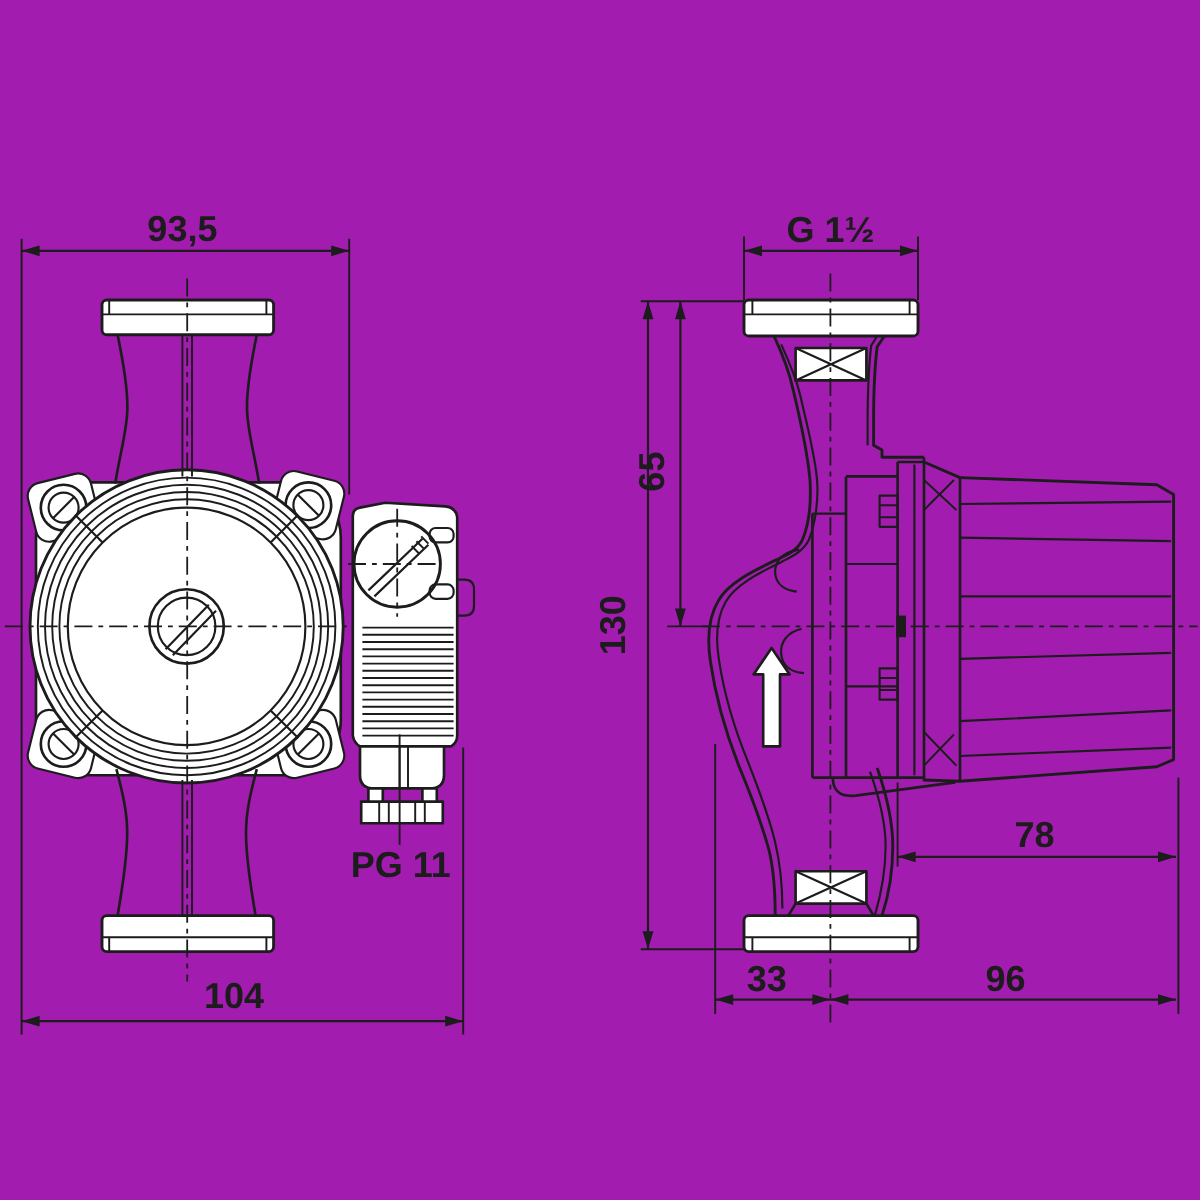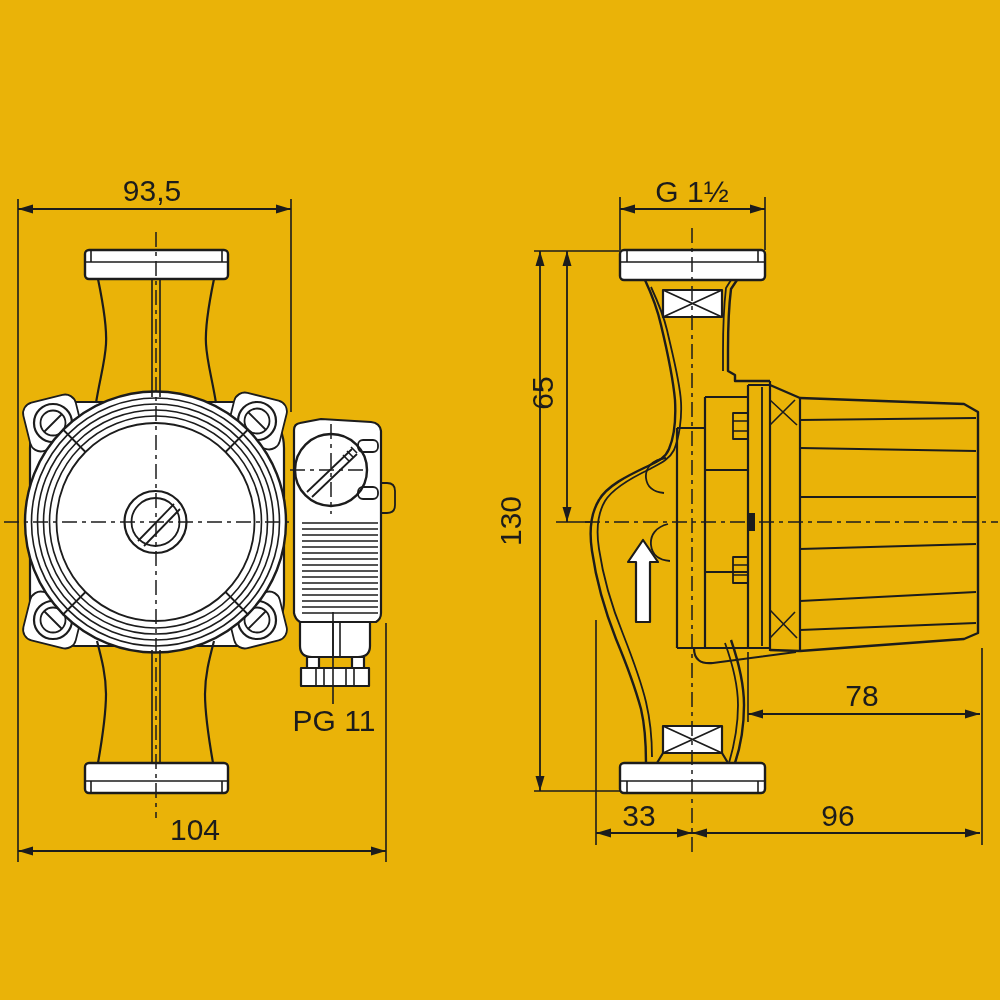--- a/index.html
+++ b/index.html
@@ -1,17 +1,17 @@
 <!DOCTYPE html>
 <html style="--line: #1c1c1c;"><head>
 <meta charset="utf-8">
 <style>
   :root{ --line:#1c1c1c; }
   html,body{margin:0;padding:0;background:#fff;}
-  .stage{width:1000px;height:1000px;position:relative;background:#eab308;}
+  .stage{width:1000px;height:1000px;position:relative;background:#a21caf;font-weight:bold;}
   svg{display:block;}
   svg *{stroke:var(--line);fill:none;stroke-linecap:butt;stroke-linejoin:round;}
   .w1{stroke-width:1.6}.w2{stroke-width:1.8}.w3{stroke-width:2.2}.w4{stroke-width:2.4}
   .cl{stroke-width:1.5;stroke-dasharray:15 5 4 5}
   .wf{fill:#ffffff}
   .ah{fill:var(--line);stroke:none}
   .blk{fill:var(--line);stroke:none}
   text{fill:var(--line);stroke:none;font-family:"Liberation Sans",sans-serif;font-size:30px;}
 </style>
 </head>

